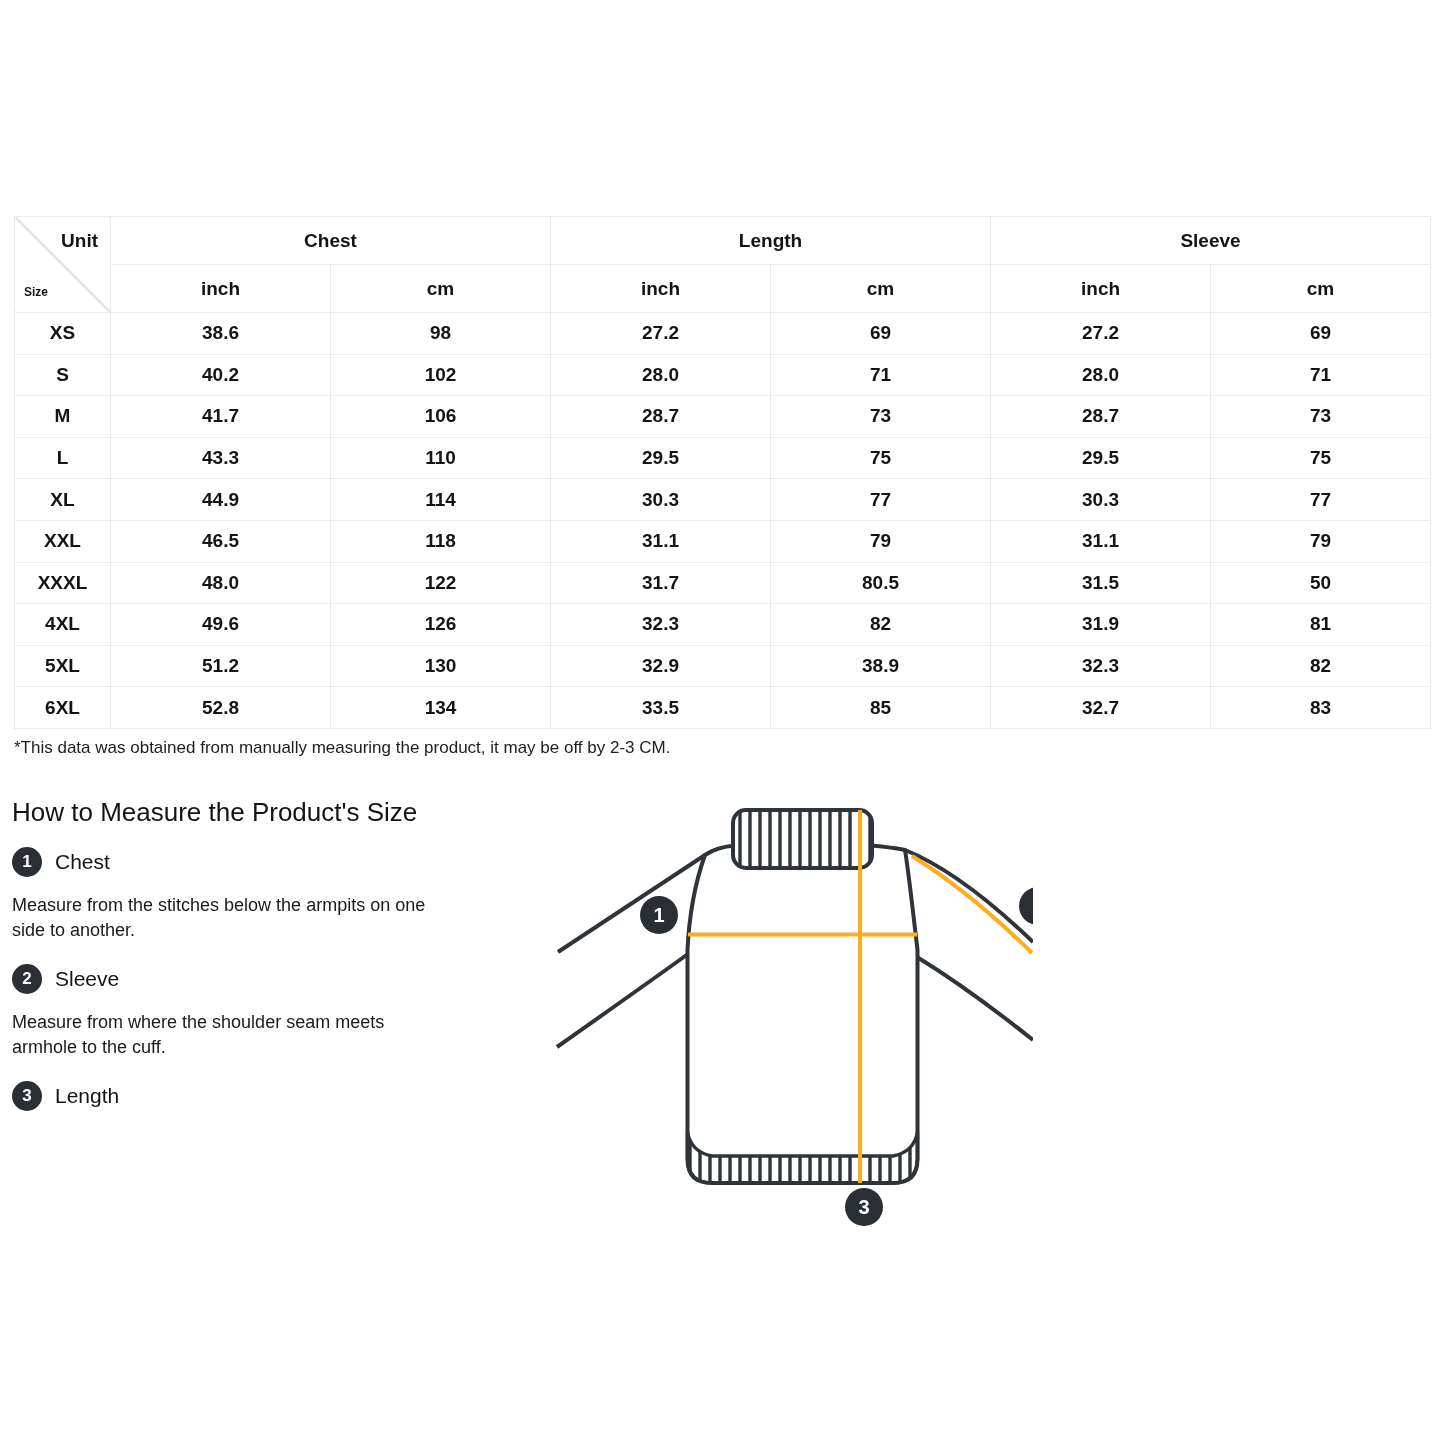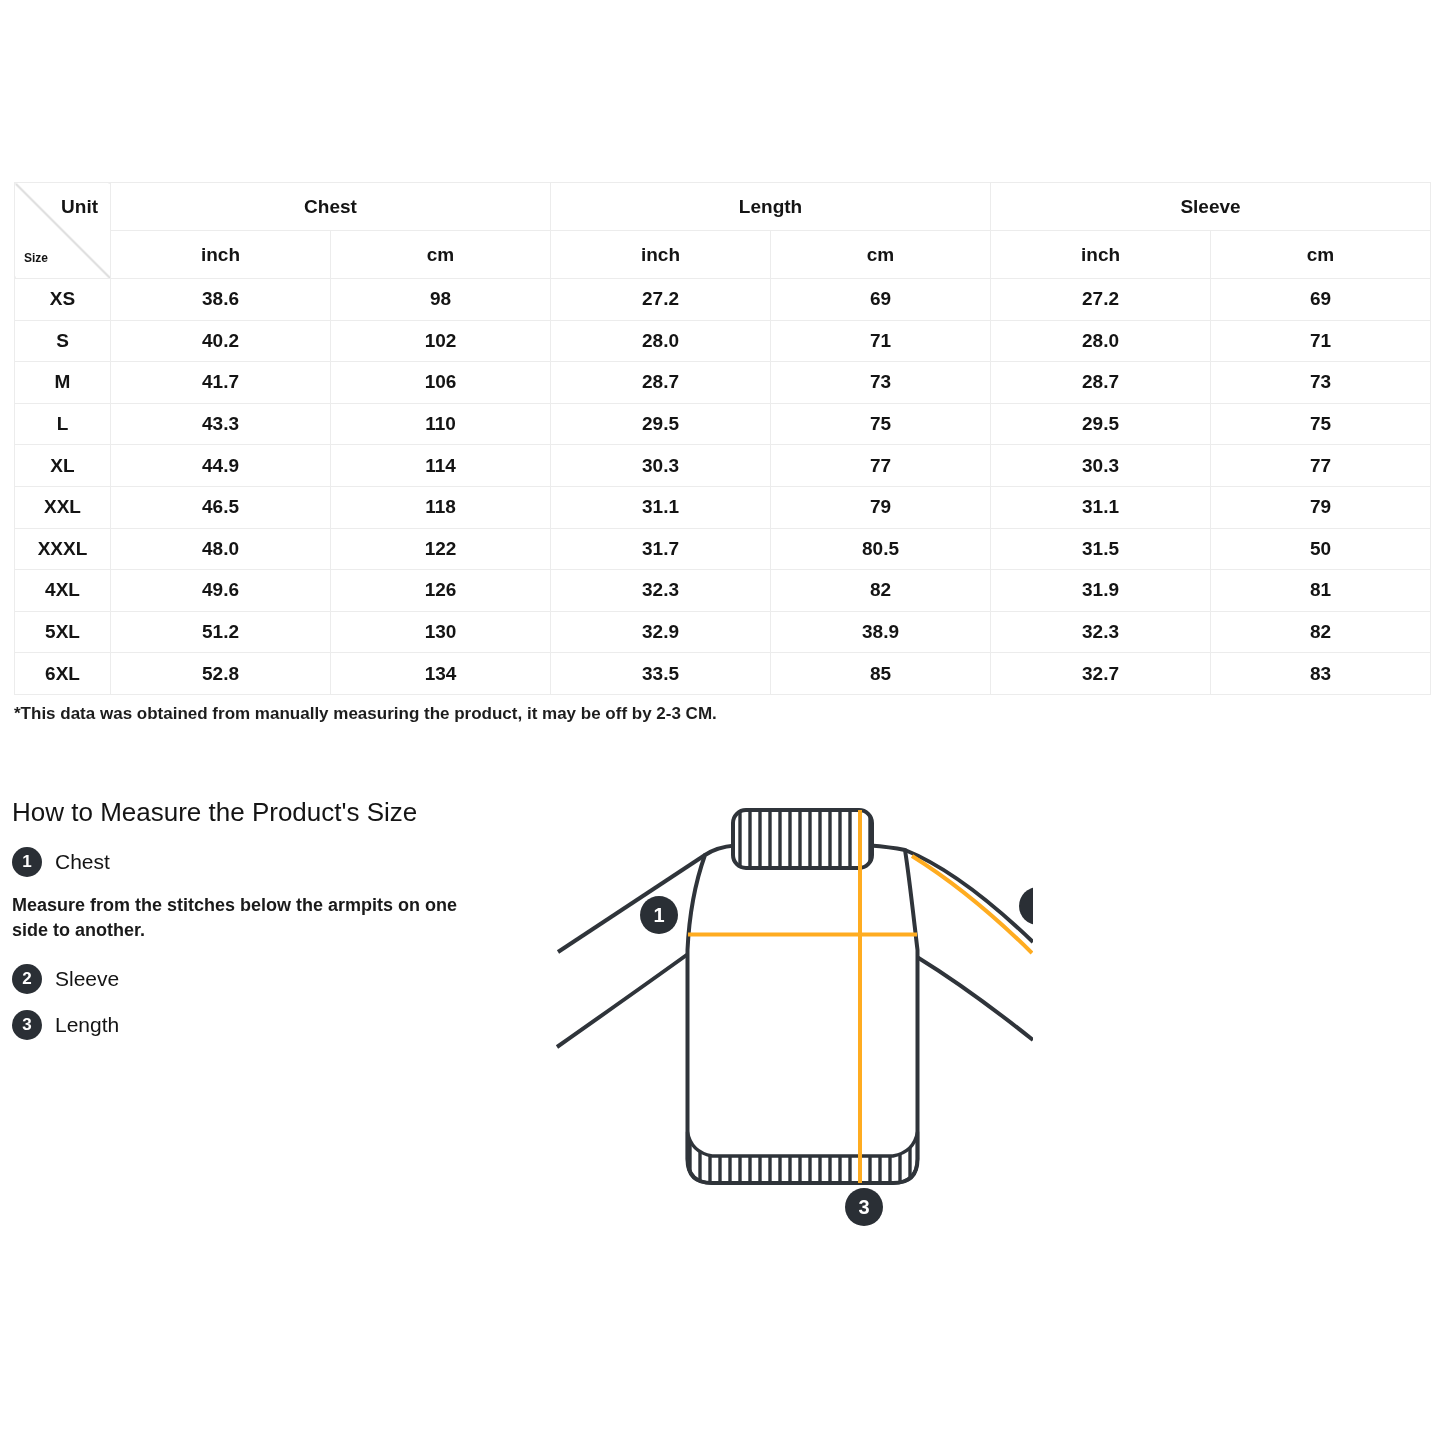--- a/index.html
+++ b/index.html
@@ -1,50 +1,50 @@
 <!DOCTYPE html>
 <html><head>
 <meta charset="utf-8">
 <style>
   * { margin:0; padding:0; box-sizing:border-box; }
   html,body { background:#ffffff; }
   body { font-family:"Liberation Sans","DejaVu Sans",sans-serif; color:#141414; }
   .page { position:relative; width:1445px; height:1445px; background:#fff; overflow:hidden; }
 
   
-  .table-block { position:absolute; left:14px; top:182px; width:1139px; }
+  .table-block { position:absolute; left:14px; top:216px; width:1139px; }
   table.size-table { border-collapse:collapse; table-layout:fixed; width:1417px; }
   .size-table th, .size-table td {
     border:1px solid #ececec; text-align:center; vertical-align:middle;
     font-size:19px; font-weight:700; color:#141414; padding:0;
   }
   .size-table thead tr { height:48px; }
   .size-table tbody tr { height:41.6px; }
   .col-size { width:96px; }
   .col-val  { width:220px; }
   .corner-cell { position:relative;
     background-image:linear-gradient(to top right,
       transparent calc(50% - 1px), #dedede calc(50% - 1px),
       #dedede calc(50% + 1px), transparent calc(50% + 1px));
   }
   .corner-unit { position:absolute; top:13px; right:12px; font-size:19px; font-weight:700; }
   .corner-size { position:absolute; bottom:13px; left:9px; font-size:12px; font-weight:700; }
-  .footnote { margin-top:9px; font-size:17px; font-weight:700; color:#1d1d1d; }
+  .footnote { margin-top:9px; font-size:17px; font-weight:400; color:#1d1d1d; }
 
   
   .measure { position:absolute; left:12px; top:771px; width:505px; }
   .measure-title { font-size:26px; font-weight:400; color:#141414; line-height:32px; margin-bottom:19px;margin-top:25px; }
   .measure-item-header { display:flex; align-items:center; margin-bottom:16px; }
   .badge {
     width:30px; height:30px; border-radius:50%; background:#2a2f35; color:#ffffff;
     font-size:17px; font-weight:700; display:flex; align-items:center; justify-content:center;
     flex:0 0 30px;
   }
   .item-label { font-size:21px; font-weight:400; color:#141414; margin-left:13px; }
-  .item-desc { font-size:18px; font-weight:700; line-height:25px; color:#1a1a1a;
+  .item-desc { font-size:18px; font-weight:400; line-height:25px; color:#1a1a1a;
     white-space:pre-line; margin-bottom:21px; }
 
   
   .diagram { position:absolute; left:545px; top:790px; width:488px; height:455px; }
   .diagram svg { display:block; }
 </style>
 </head>
 <body>
 
 <div class="page">
@@ -185,20 +185,22 @@
       </div>
       <div class="item-desc">Measure from the stitches below the armpits on one
 side to another.</div>
     </div>
 
     <div class="measure-item">
       <div class="measure-item-header">
         <div class="badge">2</div>
         <div class="item-label">Sleeve</div>
       </div>
+      <div class="item-desc">Measure from where the shoulder seam meets
+armhole to the cuff.</div>
     </div>
 
     <div class="measure-item">
       <div class="measure-item-header">
         <div class="badge">3</div>
         <div class="item-label">Length</div>
       </div>
     </div>
   </div>
 

